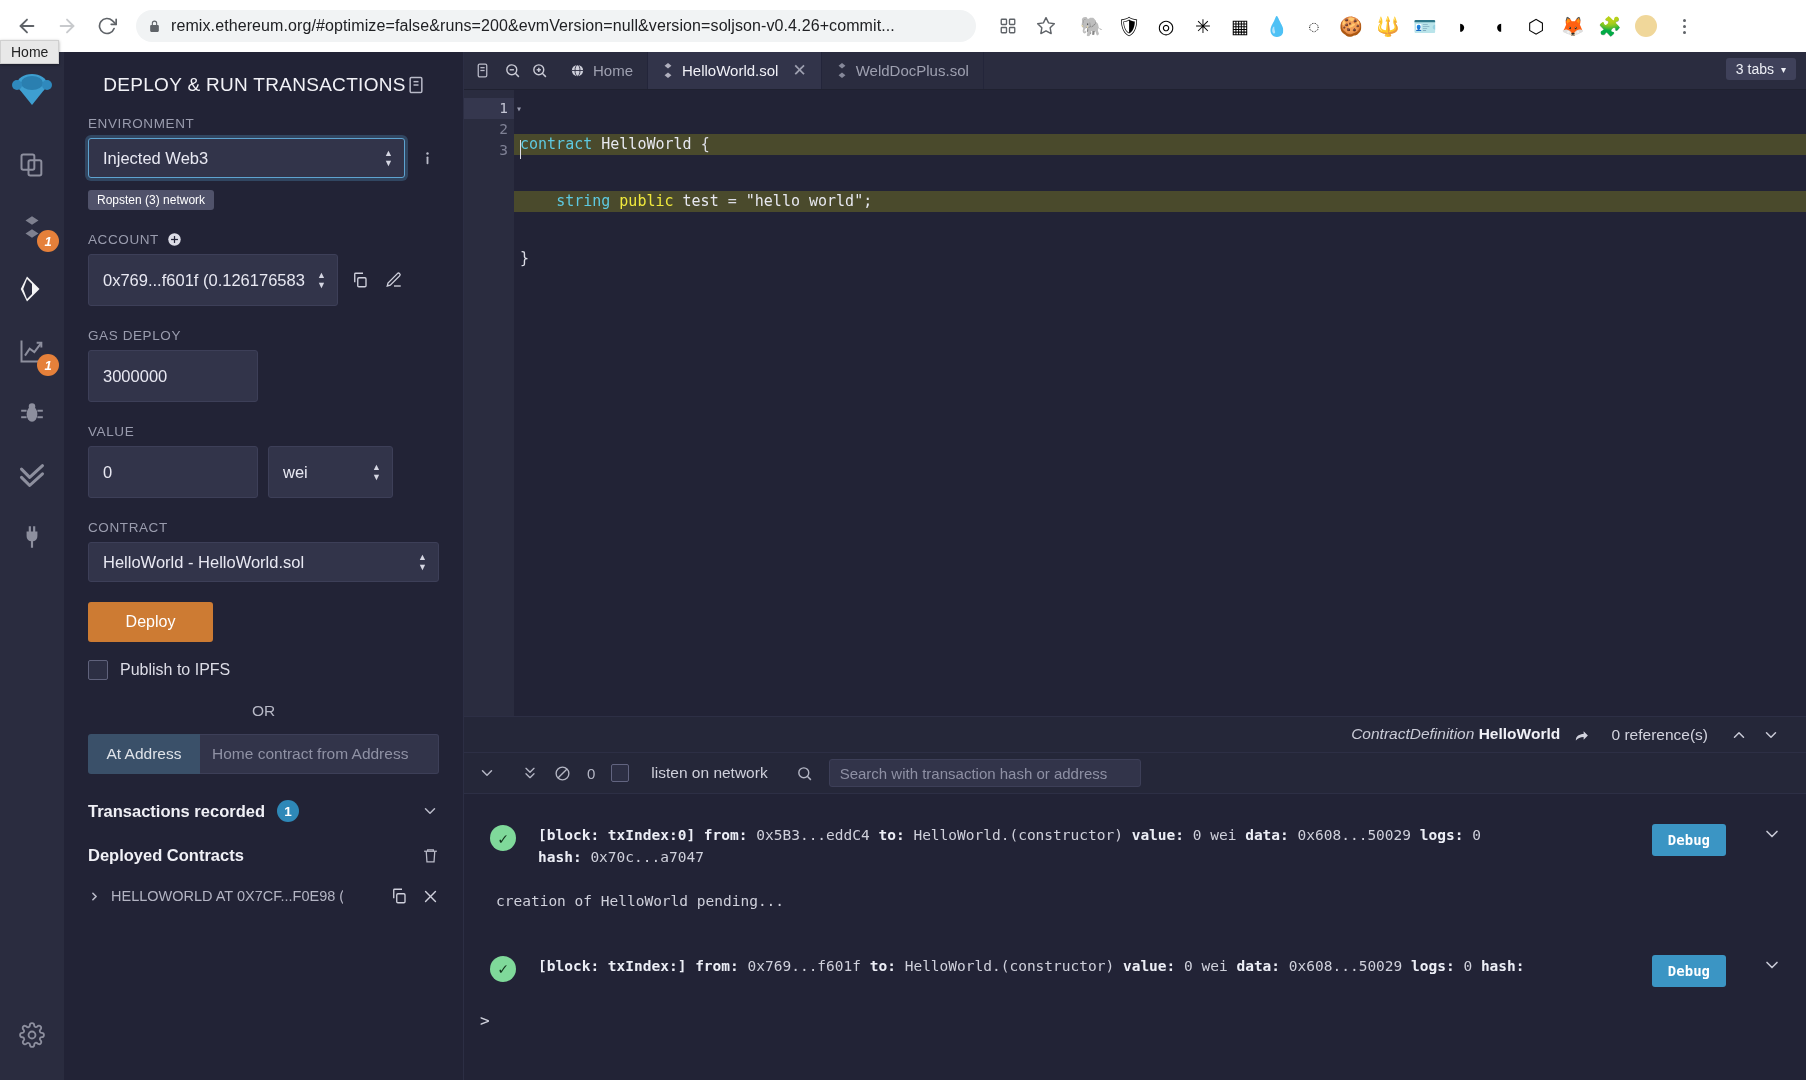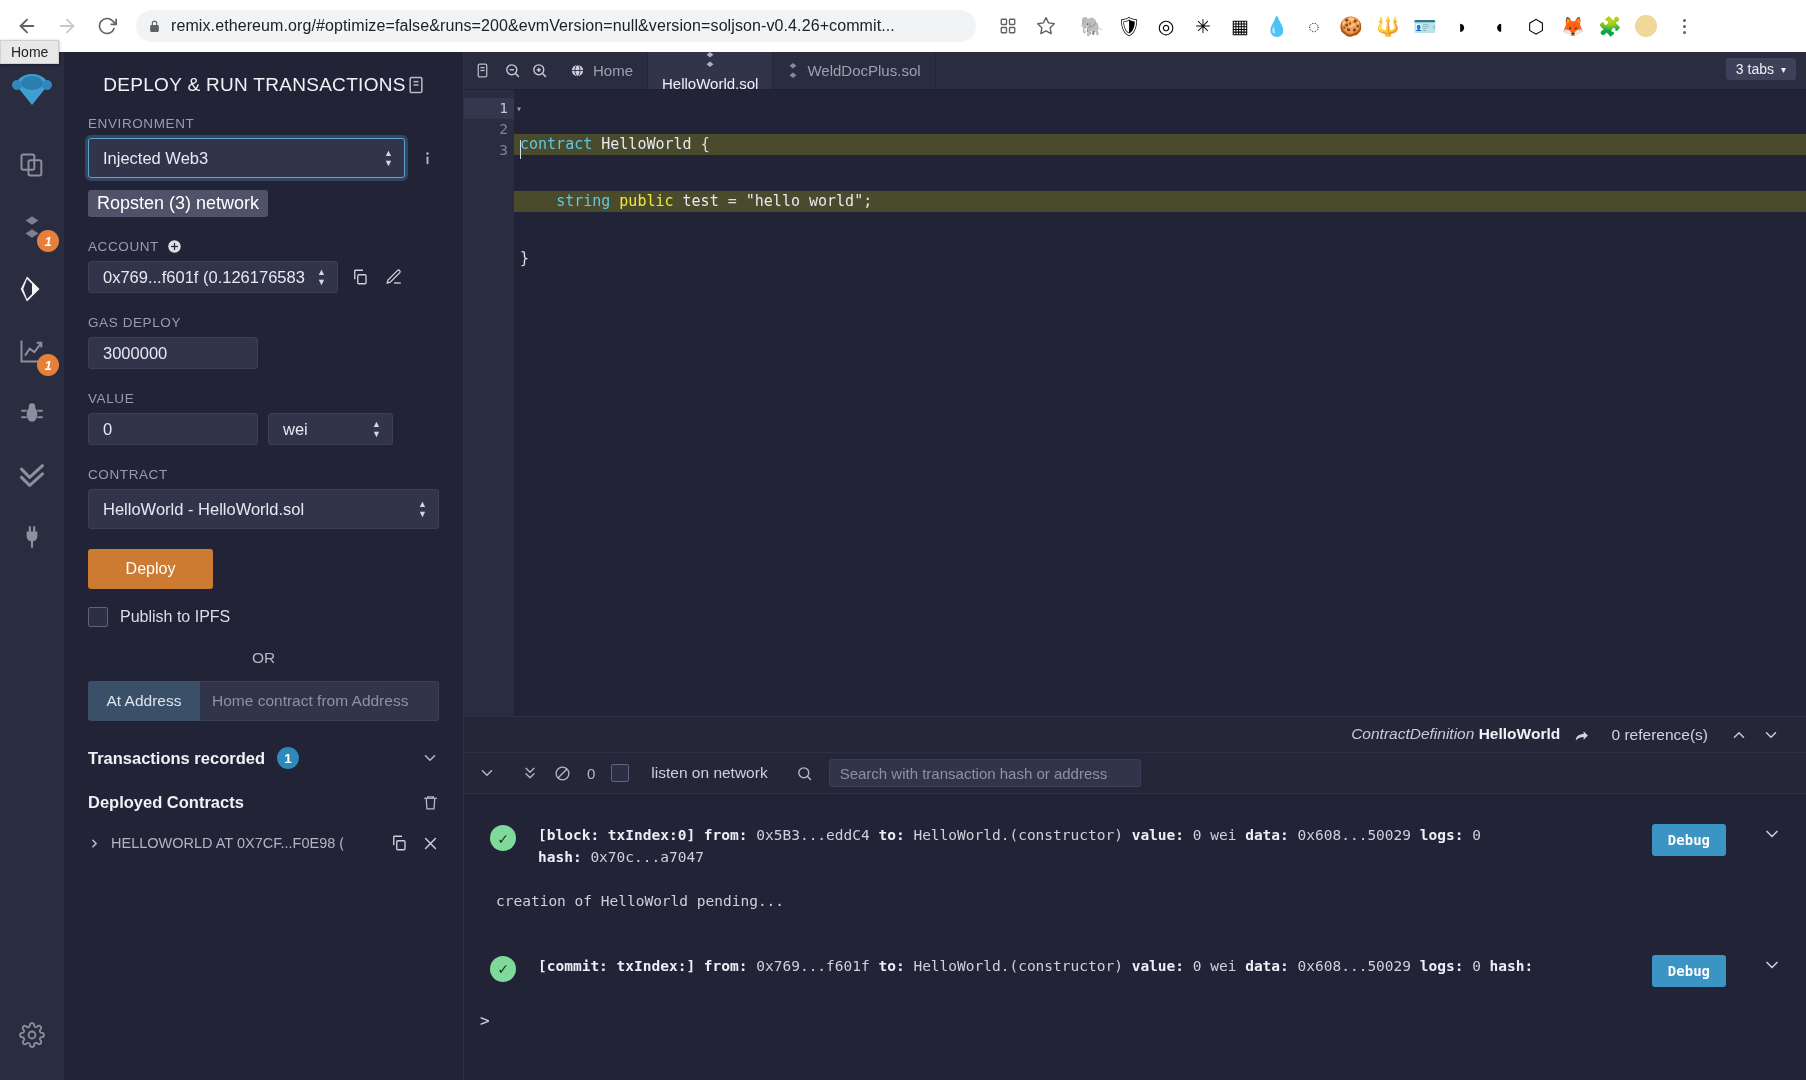--- a/index.html
+++ b/index.html
@@ -96,27 +96,27 @@
   .fake-select.focus {
     border: 1px solid #5ea3d0; box-shadow: 0 0 0 3px rgba(90,160,210,.28);
   }
   .spin {
     position: absolute; right: 12px; top: 50%; transform: translateY(-50%);
     display: flex; flex-direction: column; gap: 3px; color: #d5d6e2; pointer-events: none;
   }
   .spin span { font-size: 9px; line-height: 7px; }
 
   .network-tag {
-    display: inline-block; background: #50526a; color: #ffffff; font-size: 18px;
+    display: inline-block; background: #50526a; color: #ffffff; font-size: 12px;
     padding: 3px 9px; border-radius: 3px; margin-top: 12px; font-weight: 500;
   }
 
   .row { display: flex; align-items: center; gap: 10px; }
   .input-box {
-    height: 32px; background: #32344a; border: 1px solid #3d3f58; border-radius: 3px;
+    height: 52px; background: #32344a; border: 1px solid #3d3f58; border-radius: 3px;
     color: #e8e8f2; font-size: 16.5px; padding: 0 14px; display: flex; align-items: center;
     font-family: "Liberation Sans", sans-serif;
   }
   .acct-select { width: 250px; position: relative; }
   .icon-btn { color: #cfd0dc; display: inline-flex; align-items: center; justify-content:center; width: 24px; height: 24px;}
   .gas-input { width: 170px; }
   .value-input { width: 170px; }
   .value-unit { width: 125px; position: relative; }
 
   .deploy-btn {
@@ -172,21 +172,21 @@
     border-bottom: 1px solid #1f2130;
   }
   .tab-left-icon {
     width: 36px; display: flex; align-items: center; justify-content: center; color: #b9bac8;
   }
   .zoom-ctrls { display: flex; align-items: center; gap: 10px; padding: 0 8px 0 4px; color: #cacbd6; }
   .tab {
     display: flex; align-items: center; gap: 8px; padding: 0 14px; font-size: 15px;
     color: #9ea0b0; border-right: 1px solid #23253a; cursor: pointer; white-space: nowrap;
   }
-  .tab.active { background: #32344a; color: #f1f1f7; flex-direction: column; }
+  .tab.active { background: #32344a; color: #f1f1f7; }
   .tab .close { color: #9ea0b0; font-size: 17px; margin-left: 6px; }
   .tabs-count {
     position: absolute; right: 10px; top: 6px; background: #3f415a; color: #eceef5;
     font-size: 14px; padding: 3px 10px; border-radius: 3px; display: flex; gap: 7px; align-items: center;
   }
 
   .code-area { flex: 1; display: flex; background: #222336; position: relative; overflow: hidden; }
   .gutter {
     width: 50px; background: #2a2c3f; color: #7f8195; font-family: "DejaVu Sans Mono", monospace;
     font-size: 14.5px; text-align: right; padding-top: 8px; flex: 0 0 50px;
@@ -736,21 +736,21 @@
                   <polyline points="6 9 12 15 18 9"></polyline>
                 </svg>
             </span>
           </div>
 
           <div class="plain-log">creation of HelloWorld pending...</div>
 
           <div class="log" style="margin-top:22px;">
             <span class="ok">✓</span>
             <span class="txt">
-              <span><b>[commit: txIndex:]</b><b> from:</b><span> 0x769...f601f</span><b> to:</b><span> HelloWorld.(constructor)</span><b> value:</b><span> 0 wei</span><b> data:</b><span> 0x608...50029</span><b> logs:</b><span> 0</span><b> hash:</b></span>
+              <span><b>[block: txIndex:]</b><b> from:</b><span> 0x769...f601f</span><b> to:</b><span> HelloWorld.(constructor)</span><b> value:</b><span> 0 wei</span><b> data:</b><span> 0x608...50029</span><b> logs:</b><span> 0</span><b> hash:</b></span>
             </span>
             <button class="dbg-btn">Debug</button>
             <span class="chev-dn">
               <svg width="20" height="20" viewBox="0 0 24 24" fill="none" stroke="currentColor" stroke-width="2" stroke-linecap="round" stroke-linejoin="round">
                   <polyline points="6 9 12 15 18 9"></polyline>
                 </svg>
             </span>
           </div>
 
           <div class="prompt">&gt;</div>

